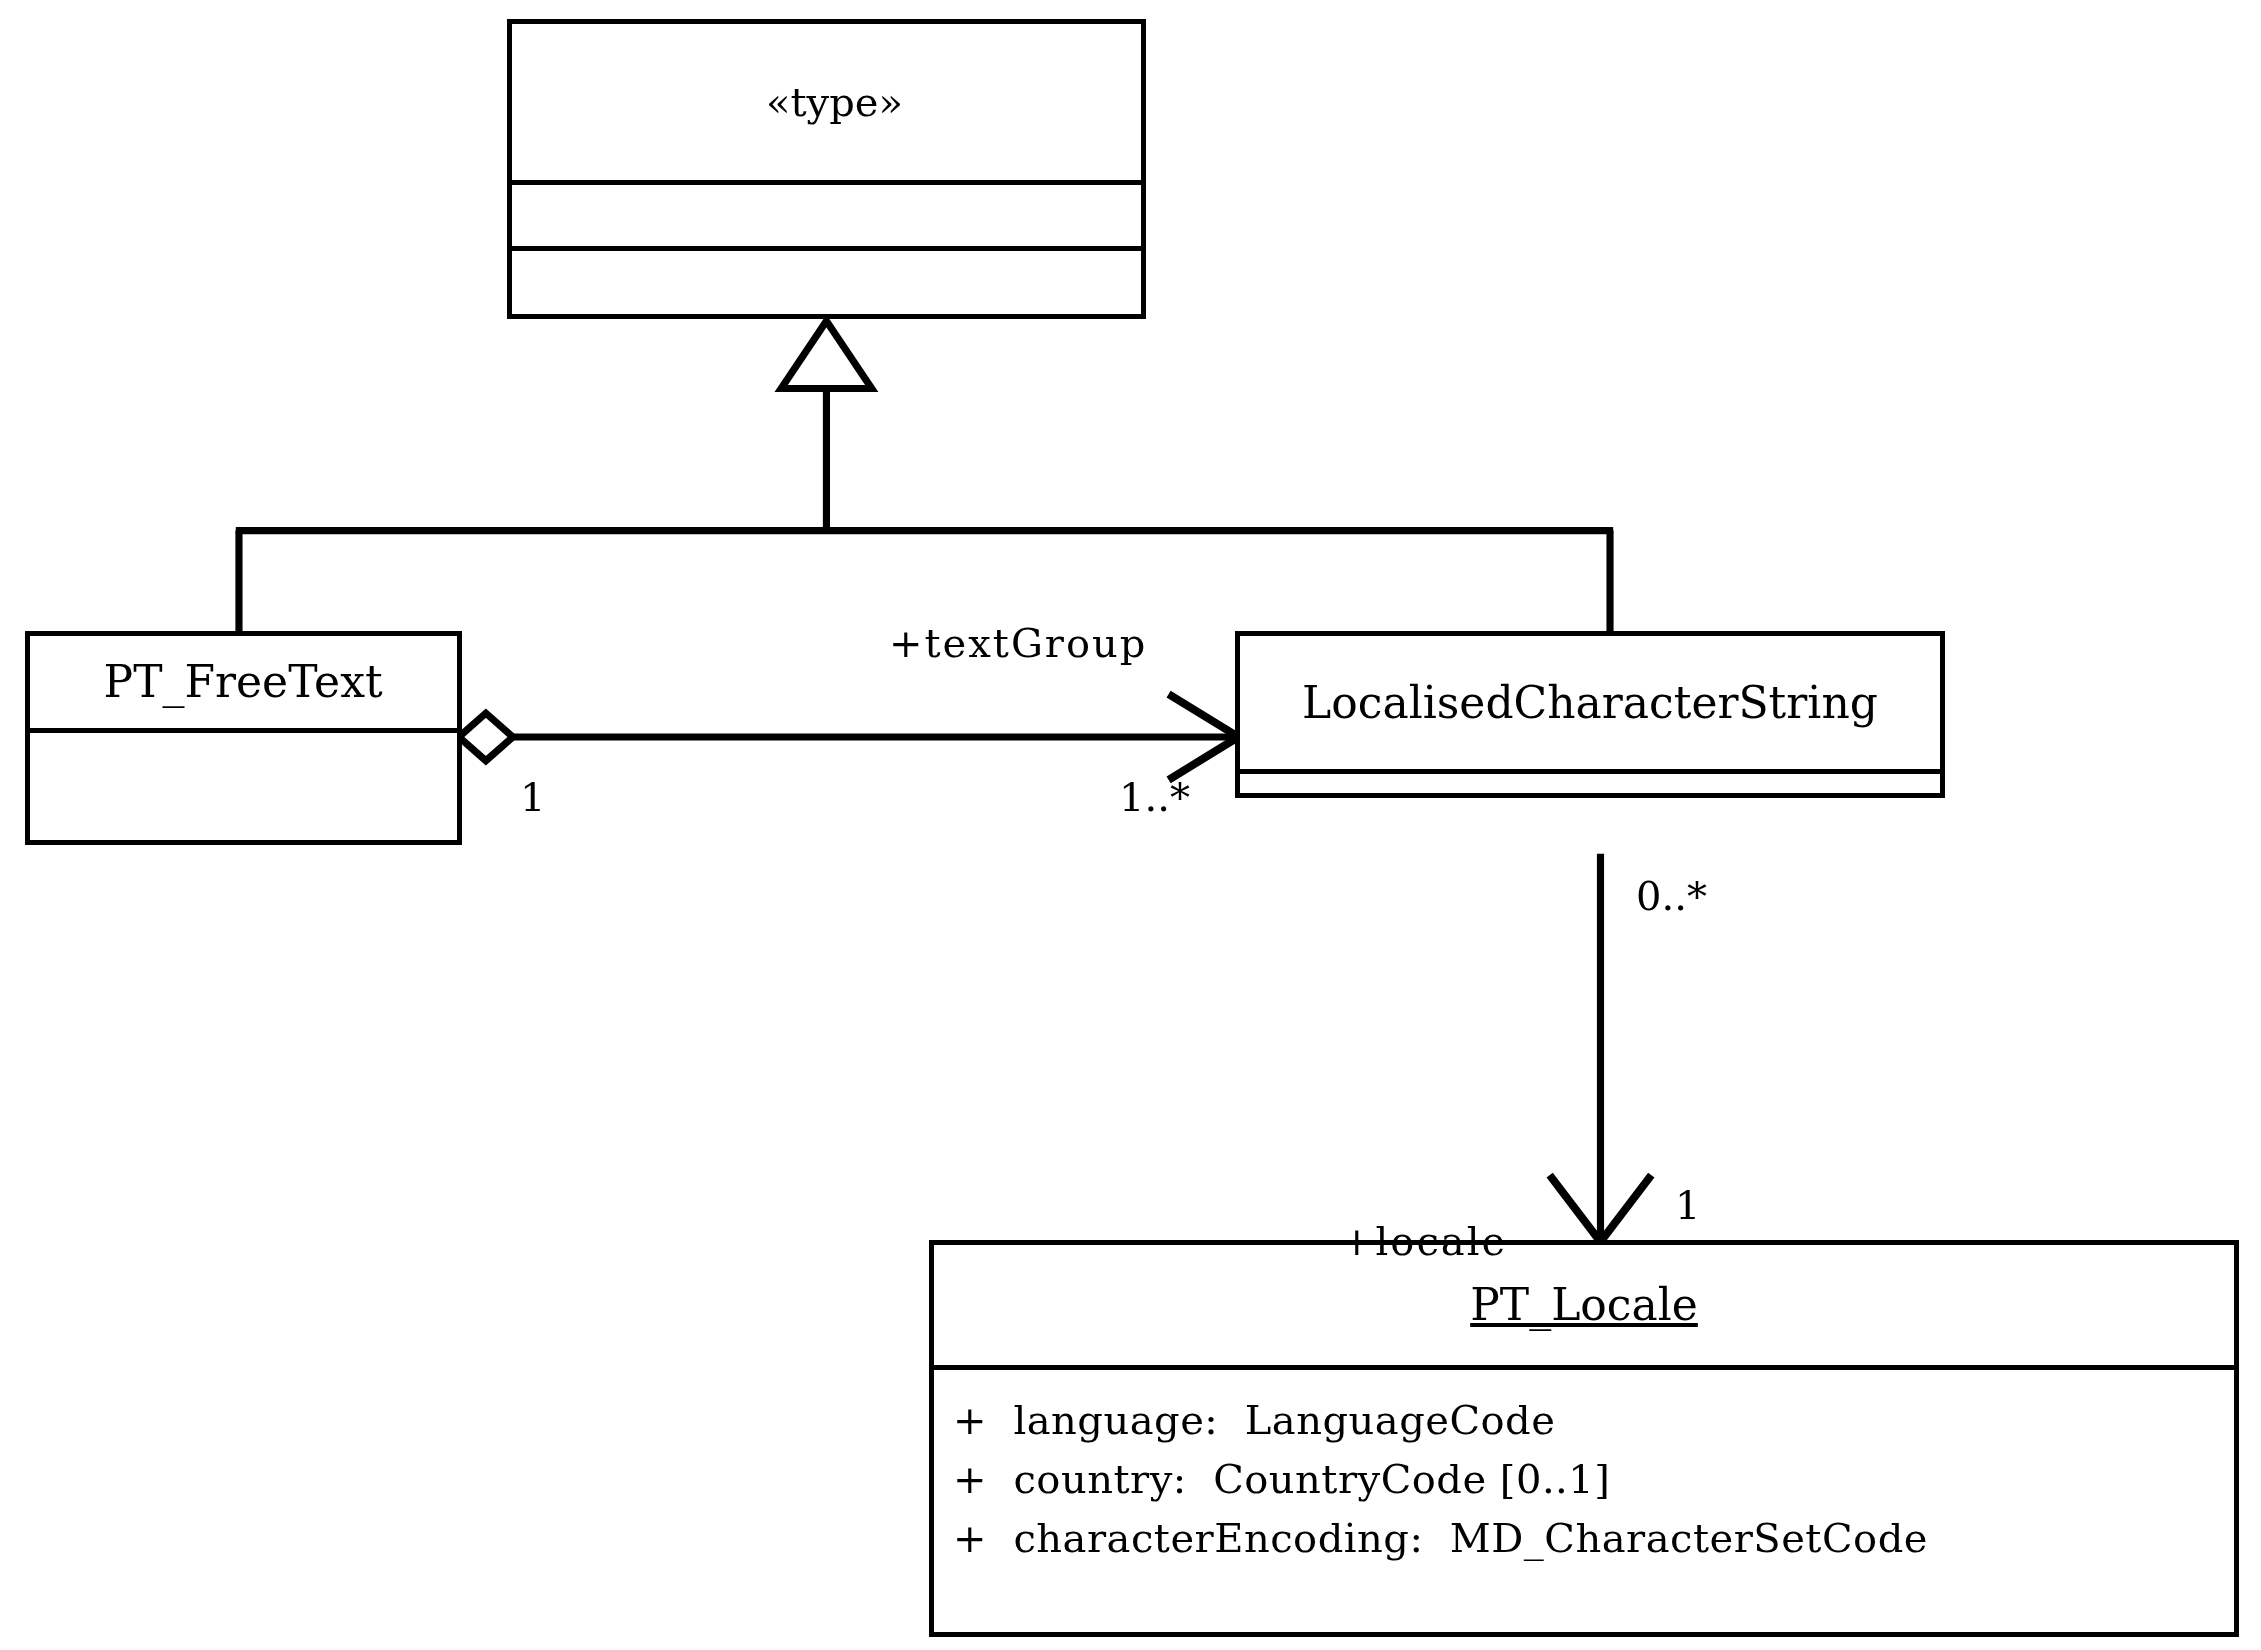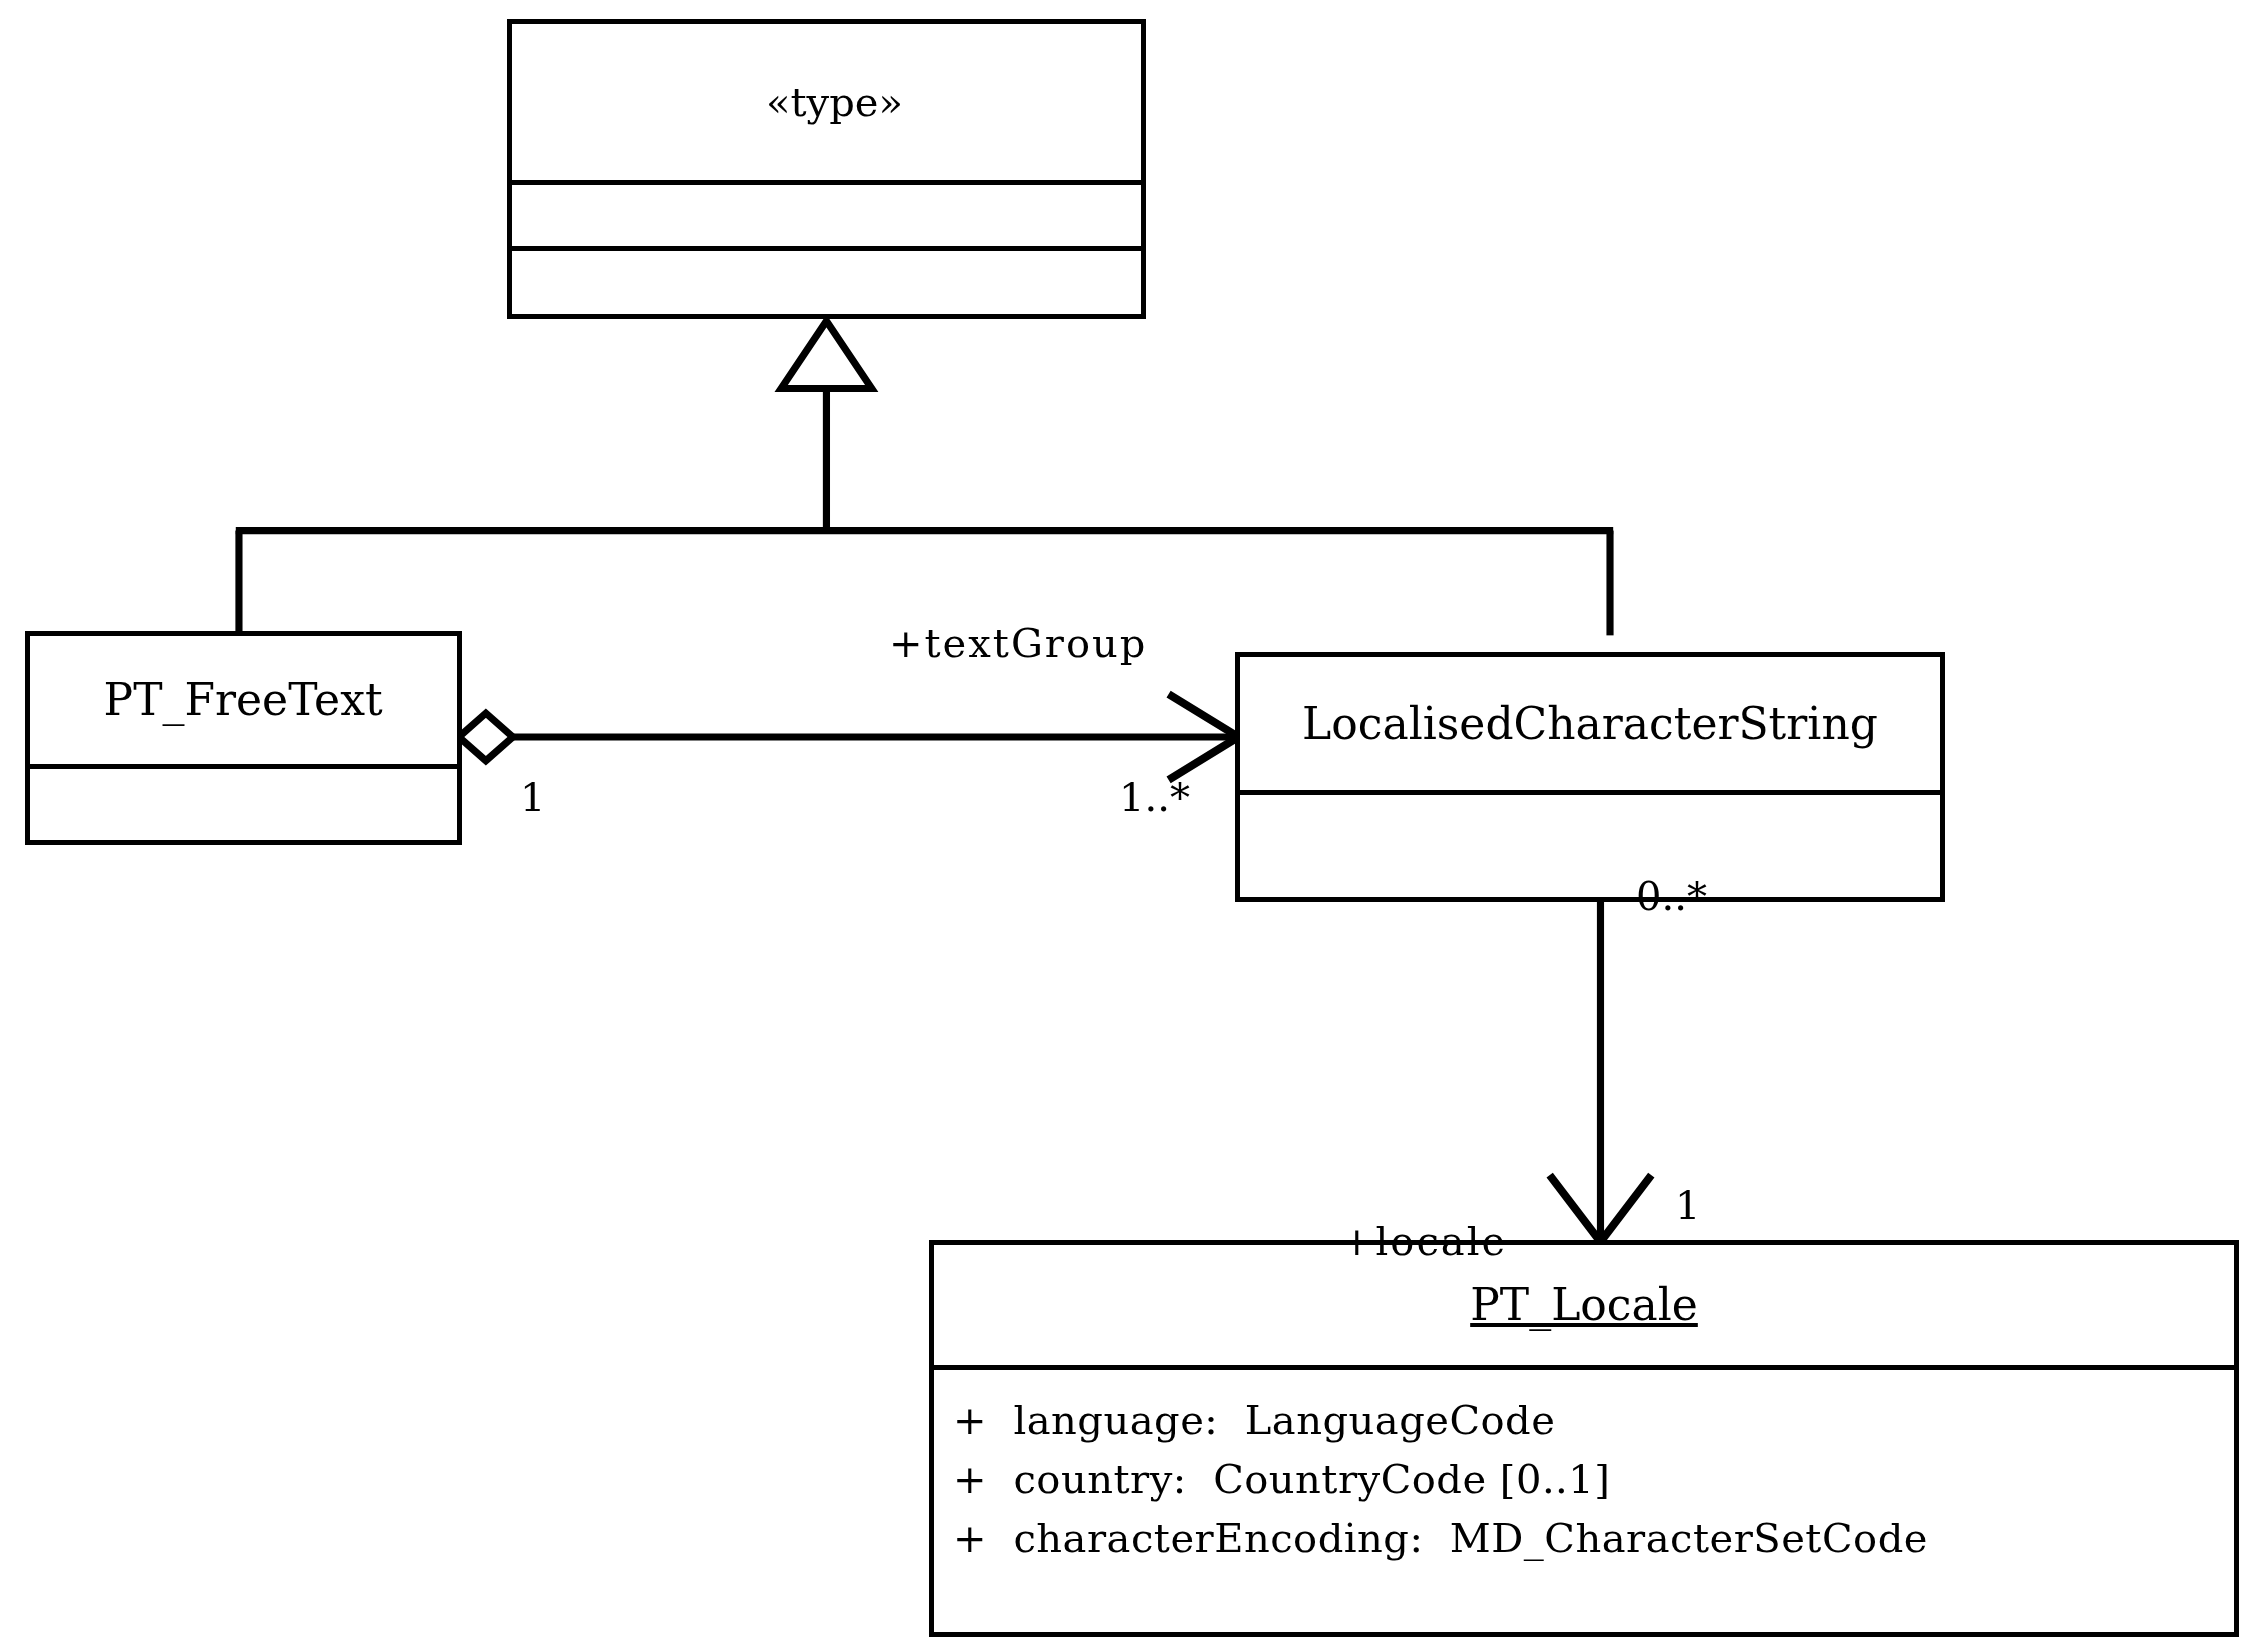--- a/index.html
+++ b/index.html
@@ -117,27 +117,27 @@
 
   <div class="umlbox" style="left:507px; top:19px; width:639px; height:300px;">
     <div class="compartment title-stack" style="height:156px;padding-left:16px;">
       <div class="stereotype">«type»</div>
     </div>
     <div class="compartment divider-top" style="height:66px;"></div>
     <div class="compartment divider-top" style="height:67px;"></div>
   </div>
 
   <div class="umlbox" style="left:24.6px; top:631px; width:437px; height:214px;">
-    <div class="compartment" style="height:128px;">
+    <div class="compartment" style="height:92px;">
       <div class="cls-name">PT_FreeText</div>
     </div>
     <div class="compartment divider-top" style="height:75px;"></div>
   </div>
 
-  <div class="umlbox" style="left:1235px; top:652px; width:710px; height:250px;">
+  <div class="umlbox" style="left:1235px; top:631px; width:710px; height:167px;">
     <div class="compartment" style="height:133px;">
       <div class="cls-name">LocalisedCharacterString</div>
     </div>
     <div class="compartment divider-top" style="height:79px;"></div>
   </div>
 
   <div class="umlbox" style="left:929px; top:1240px; width:1310px; height:397px;">
     <div class="compartment" style="height:120px;text-decoration:underline;">
       <div class="cls-name">PT_Locale</div>
     </div>

